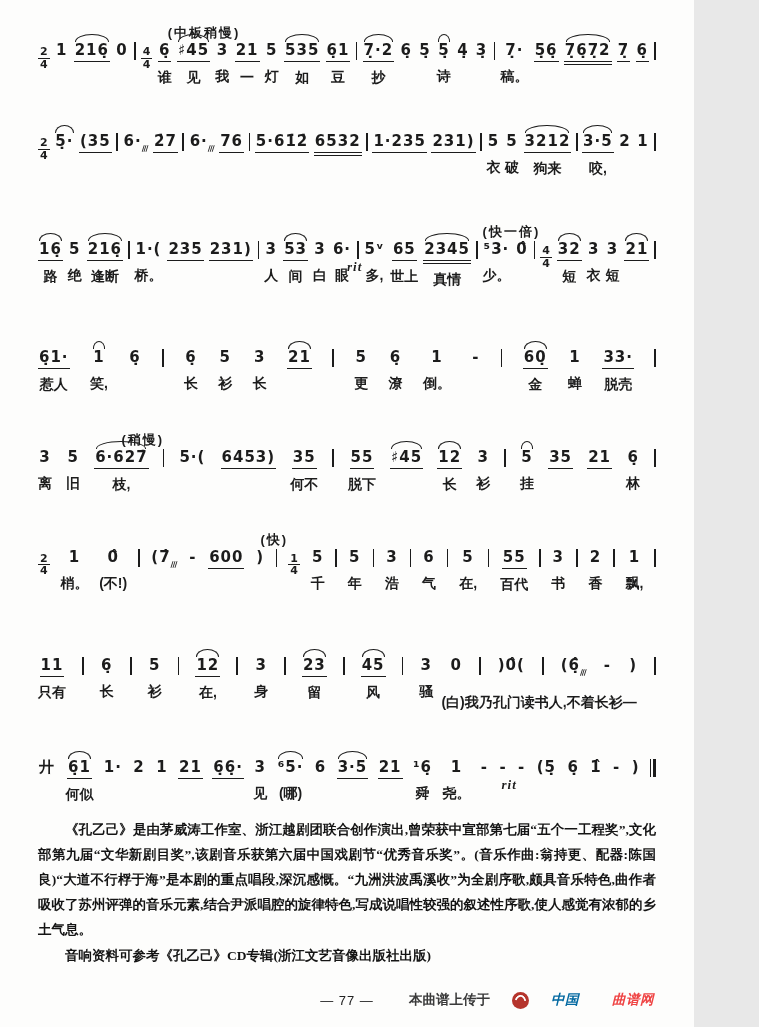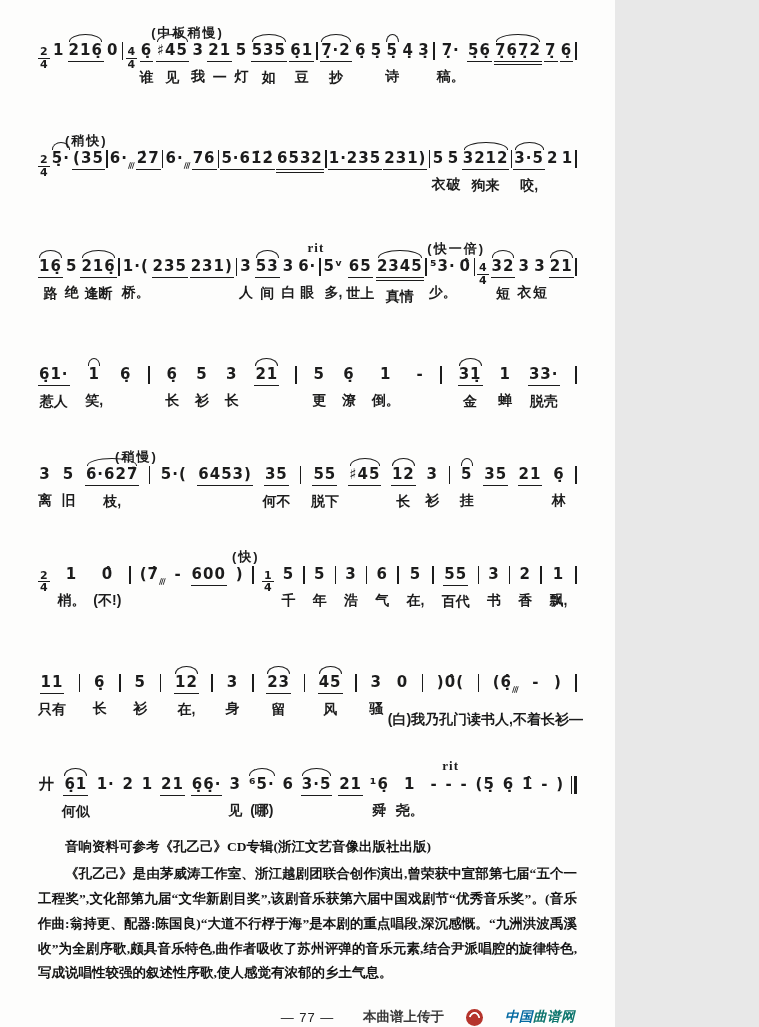--- a/index.html
+++ b/index.html
@@ -1,24 +1,24 @@
 <!DOCTYPE html>
 <html><head>
 <meta charset="utf-8">
 <style>
   html,body{margin:0;padding:0;background:#e8e8e8;}
   body{width:759px;height:1027px;font-family:"Liberation Sans",sans-serif;color:#1c1c1c;}
-  .page{width:615px;height:1027px;background:#fdfdfc;box-sizing:border-box;padding:24px 38px 0;overflow:hidden;}
+  .page{width:694px;height:1027px;background:#fdfdfc;box-sizing:border-box;padding:24px 38px 0;overflow:hidden;}
   
   .score{margin-bottom:10px;}
   .system{margin-bottom:37px;}
   .system:last-child{margin-bottom:14px;}
   .marks-row{position:relative;height:17px;}
   .mark{position:absolute;top:0;font-size:13px;font-weight:bold;letter-spacing:2px;white-space:nowrap;}
-  .mark.it{font-family:"Liberation Serif",serif;letter-spacing:1px;}
+  .mark.it{font-style:italic;font-family:"Liberation Serif",serif;letter-spacing:1px;margin-top:36px;}
   .cells{display:flex;justify-content:space-between;align-items:flex-start;width:100%;}
   .cell{text-align:center;flex:0 0 auto;}
   .note{display:inline-block;position:relative;font-family:"DejaVu Sans",sans-serif;
         font-weight:bold;font-size:15px;line-height:1.25;letter-spacing:1px;white-space:nowrap;
         padding:0 1px 1px;}
   .note.u1{border-bottom:1.5px solid #1c1c1c;}
   .note.u2{border-bottom:4px double #1c1c1c;}
   .note.slur::before{content:"";position:absolute;left:4%;right:4%;top:-7px;height:7px;
         border:1.3px solid #1c1c1c;border-bottom:none;
         border-radius:100% 100% 0 0 / 190% 190% 0 0;}
@@ -38,21 +38,21 @@
   
   .footer{position:relative;height:26px;margin-top:24px;}
   .pagenum{position:absolute;left:0;right:0;text-align:center;font-size:13px;letter-spacing:1px;color:#222;}
   .credit{position:absolute;right:2px;top:-2px;display:flex;align-items:flex-end;gap:22px;
       font-size:13.5px;font-weight:bold;color:#3a3a3a;}
   .logo{width:17px;height:17px;border-radius:50%;background:#b5342c;position:relative;flex:0 0 auto;}
   .logo::after{content:"";position:absolute;inset:3px;border-radius:50%;
       border:2.4px solid #fff;border-left-color:transparent;border-bottom-color:transparent;transform:rotate(-40deg);}
   .brand{font-style:italic;letter-spacing:.5px;}
   .brand-dark{color:#0369a1;}
-  .brand-light{color:#0f766e;}
+  .brand-light{color:#ef4444;padding-left:33px;}
 </style>
 </head>
 <body>
 
 <div class="page">
   <div class="score">
       <div class="system">
         <div class="marks-row">
           <span class="mark" style="left: 21%;">(中板稍慢)</span>
         </div>
@@ -86,23 +86,20 @@
           <div class="bar"></div>
           <div class="cell"><div class="note">7̣·</div><div class="lyr">稿。</div></div>
           <div class="cell"><div class="note u1">5̣6̣</div><div class="lyr"></div></div>
           <div class="cell"><div class="note u2 slur">7̣6̣7̣2</div><div class="lyr"></div></div>
           <div class="cell"><div class="note u1">7̣</div><div class="lyr"></div></div>
           <div class="cell"><div class="note u1">6̣</div><div class="lyr"></div></div>
           <div class="bar"></div>
         </div>
       </div>
       <div class="system">
-        <div class="marks-row">
-          <span class="mark" style="left: 5%;">(稍快)</span>
-        </div>
         <div class="cells">
           <div class="cell"><div class="ts">
               <div>2</div>
               <div class="den">4</div>
             </div><div class="lyr"></div></div>
           <div class="cell"><div class="note slur">5̣·</div><div class="lyr"></div></div>
           <div class="cell"><div class="note u1">(35</div><div class="lyr"></div></div>
           <div class="bar"></div>
           <div class="cell"><div class="note">6·<span class="trem">∕∕∕</span></div><div class="lyr"></div></div>
           <div class="cell"><div class="note u1">2̇7</div><div class="lyr"></div></div>
@@ -173,21 +170,21 @@
           <div class="cell"><div class="note">6̣</div><div class="lyr">长</div></div>
           <div class="cell"><div class="note">5</div><div class="lyr">衫</div></div>
           <div class="cell"><div class="note">3</div><div class="lyr">长</div></div>
           <div class="cell"><div class="note u1 slur">21</div><div class="lyr"></div></div>
           <div class="bar"></div>
           <div class="cell"><div class="note">5</div><div class="lyr">更</div></div>
           <div class="cell"><div class="note">6̣</div><div class="lyr">潦</div></div>
           <div class="cell"><div class="note">1</div><div class="lyr">倒。</div></div>
           <div class="cell"><div class="note">-</div><div class="lyr"></div></div>
           <div class="bar"></div>
-          <div class="cell"><div class="note u1 slur">31̣</div><div class="lyr">金</div></div>
+          <div class="cell"><div class="note u1 slur">60̣</div><div class="lyr">金</div></div>
           <div class="cell"><div class="note">1</div><div class="lyr">蝉</div></div>
           <div class="cell"><div class="note u1">33·</div><div class="lyr">脱壳</div></div>
           <div class="bar"></div>
         </div>
       </div>
       <div class="system">
         <div class="marks-row">
           <span class="mark" style="left: 8%; padding-left: 34px;">(稍慢)</span>
         </div>
         <div class="cells">
@@ -306,22 +303,22 @@
           <div class="cell"><div class="note">6̣</div><div class="lyr"></div></div>
           <div class="cell"><div class="note">1̂</div><div class="lyr"></div></div>
           <div class="cell"><div class="note">-</div><div class="lyr"></div></div>
           <div class="cell"><div class="note">)</div><div class="lyr"></div></div>
           <div class="bar dbl"></div>
         </div>
       </div>
     </div>
 
   <div class="notes-text">
+    <p>《孔乙己》是由茅威涛工作室、浙江越剧团联合创作演出,曾荣获中宣部第七届“五个一工程奖”,文化部第九届“文华新剧目奖”,该剧音乐获第六届中国戏剧节“优秀音乐奖”。(音乐作曲:翁持更、配器:陈国良)“大道不行桴于海”是本剧的重点唱段,深沉感慨。“九洲洪波禹溪收”为全剧序歌,颇具音乐特色,曲作者吸收了苏州评弹的音乐元素,结合尹派唱腔的旋律特色,写成说唱性较强的叙述性序歌,使人感觉有浓郁的乡土气息。</p>
     <p>音响资料可参考《孔乙己》CD专辑(浙江文艺音像出版社出版)</p>
-    <p>《孔乙己》是由茅威涛工作室、浙江越剧团联合创作演出,曾荣获中宣部第七届“五个一工程奖”,文化部第九届“文华新剧目奖”,该剧音乐获第六届中国戏剧节“优秀音乐奖”。(音乐作曲:翁持更、配器:陈国良)“大道不行桴于海”是本剧的重点唱段,深沉感慨。“九洲洪波禹溪收”为全剧序歌,颇具音乐特色,曲作者吸收了苏州评弹的音乐元素,结合尹派唱腔的旋律特色,写成说唱性较强的叙述性序歌,使人感觉有浓郁的乡土气息。</p>
   </div>
 
   <div class="footer">
     <div class="pagenum">— 77 —</div>
     <div class="credit">
       <span>本曲谱上传于</span>
       <span class="logo"></span>
       <span class="brand"><span class="brand-dark">中国</span><span class="brand-light">曲谱网</span></span>
     </div>
   </div>

